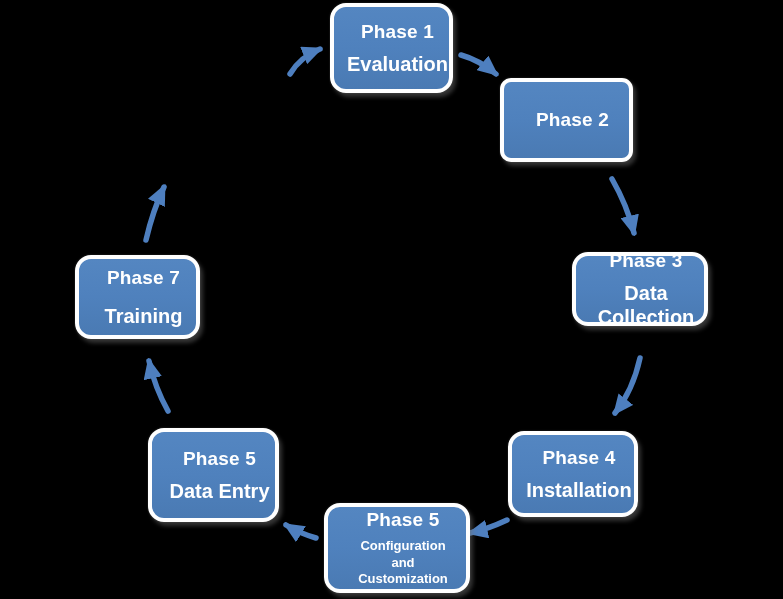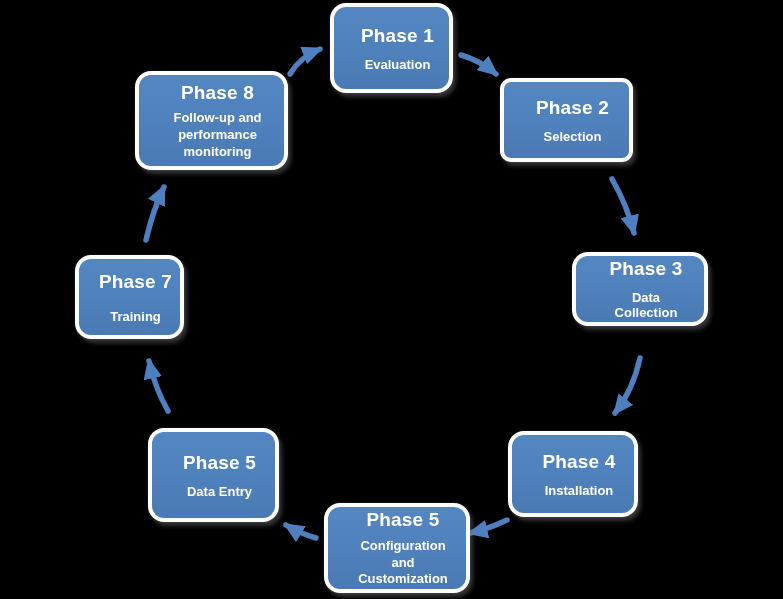--- a/index.html
+++ b/index.html
@@ -30,39 +30,39 @@
     color: var(--text, #ffffff);
     padding-left: 12px;
   }
   .phase-title {
     font-size: 19px;
     font-weight: 700;
     line-height: 1.25;
     letter-spacing: 0.2px;
   }
   .phase-subtitle {
-    font-size: 13px;
+    font-size: 20px;
     font-weight: 700;
     line-height: 1.2;
     margin-top: 9px;
     white-space: pre-line;
   }
   .phase-box.small-sub .phase-subtitle {
     font-size: 13px;
     line-height: 1.28;
     margin-top: 6px;
   }
   
   .p1 { left: 330px; top: 3px;   width: 123px; height: 90px; }
   .p2 { left: 500px; top: 78px;  width: 133px; height: 84px; border-radius: 11px; }
   .p3 { left: 572px; top: 252px; width: 136px; height: 74px; }
   .p4 { left: 508px; top: 431px; width: 130px; height: 86px; }
   .p5 { left: 324px; top: 503px; width: 146px; height: 90px; }
   .p6 { left: 148px; top: 428px; width: 131px; height: 94px; }
-  .p7 { left: 75px;  top: 255px; width: 109px; height: 84px; gap: 6px; }
+  .p7 { left: 75px;  top: 255px; width: 125px; height: 84px; gap: 6px; }
   .p8 { left: 135px; top: 71px;  width: 153px; height: 99px; }
   #arrow-layer {
     position: absolute;
     left: 0; top: 0;
     width: 783px; height: 599px;
     pointer-events: none;
   }
   #arrow-layer path.arrow {
     fill: none;
     stroke: var(--arrow, #4e7fbf);
@@ -91,21 +91,20 @@
     <path class="arrow" d="M146,240 Q153,210 164,187" marker-end="url(#ah)"></path>
   </svg>
 
   <div class="phase-box p1">
     <div class="phase-title">Phase 1</div>
     <div class="phase-subtitle">Evaluation</div>
   </div>
 
   <div class="phase-box p2">
     <div class="phase-title">Phase 2</div>
-    <div class="phase-subtitle">Selection</div>
   </div>
 
   <div class="phase-box p3">
     <div class="phase-title">Phase 3</div>
     <div class="phase-subtitle">Data
 Collection</div>
   </div>
 
   <div class="phase-box p4">
     <div class="phase-title">Phase 4</div>
@@ -122,20 +121,14 @@
   <div class="phase-box p6">
     <div class="phase-title">Phase 5</div>
     <div class="phase-subtitle">Data Entry</div>
   </div>
 
   <div class="phase-box p7">
     <div class="phase-title">Phase 7</div>
     <div class="phase-subtitle">Training</div>
   </div>
 
-  <div class="phase-box p8 small-sub">
-    <div class="phase-title">Phase 8</div>
-    <div class="phase-subtitle">Follow-up and
-performance
-monitoring</div>
-  </div>
 
 </div>
 
 </body></html>

